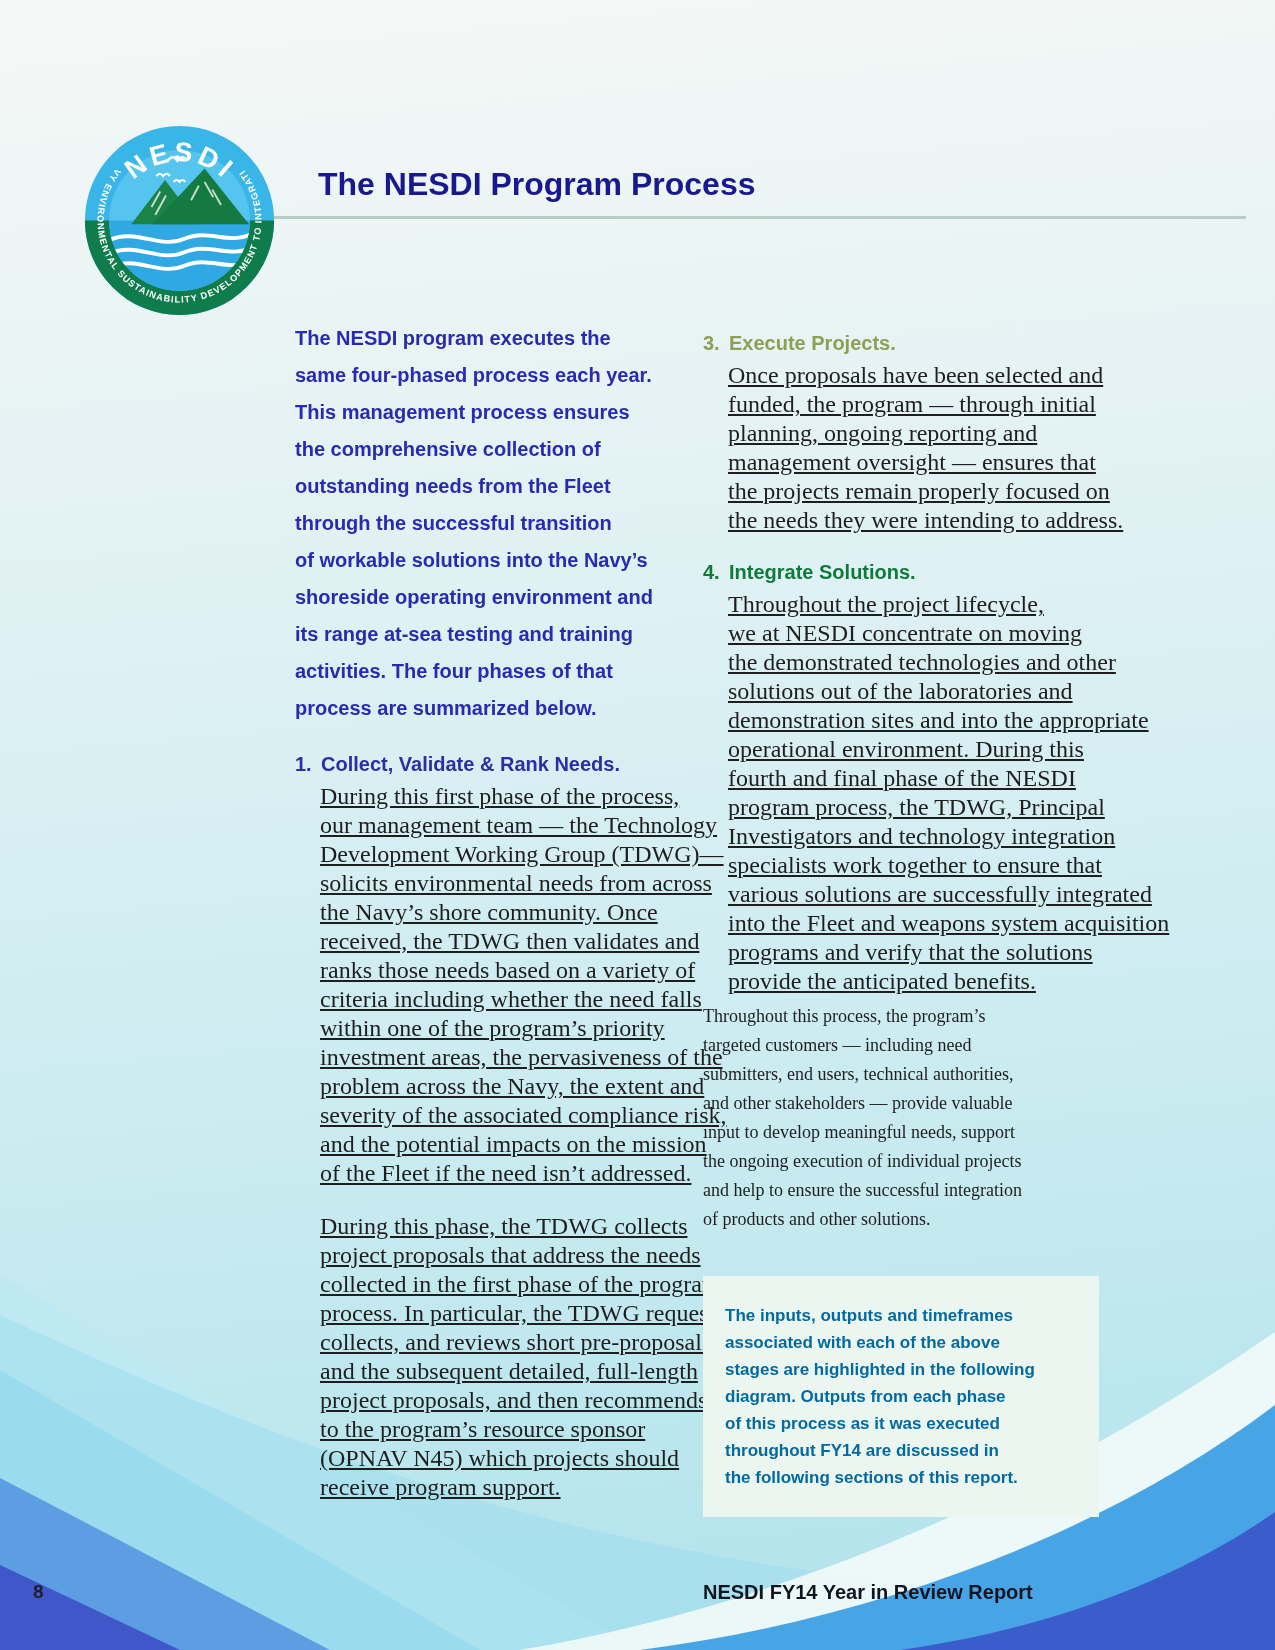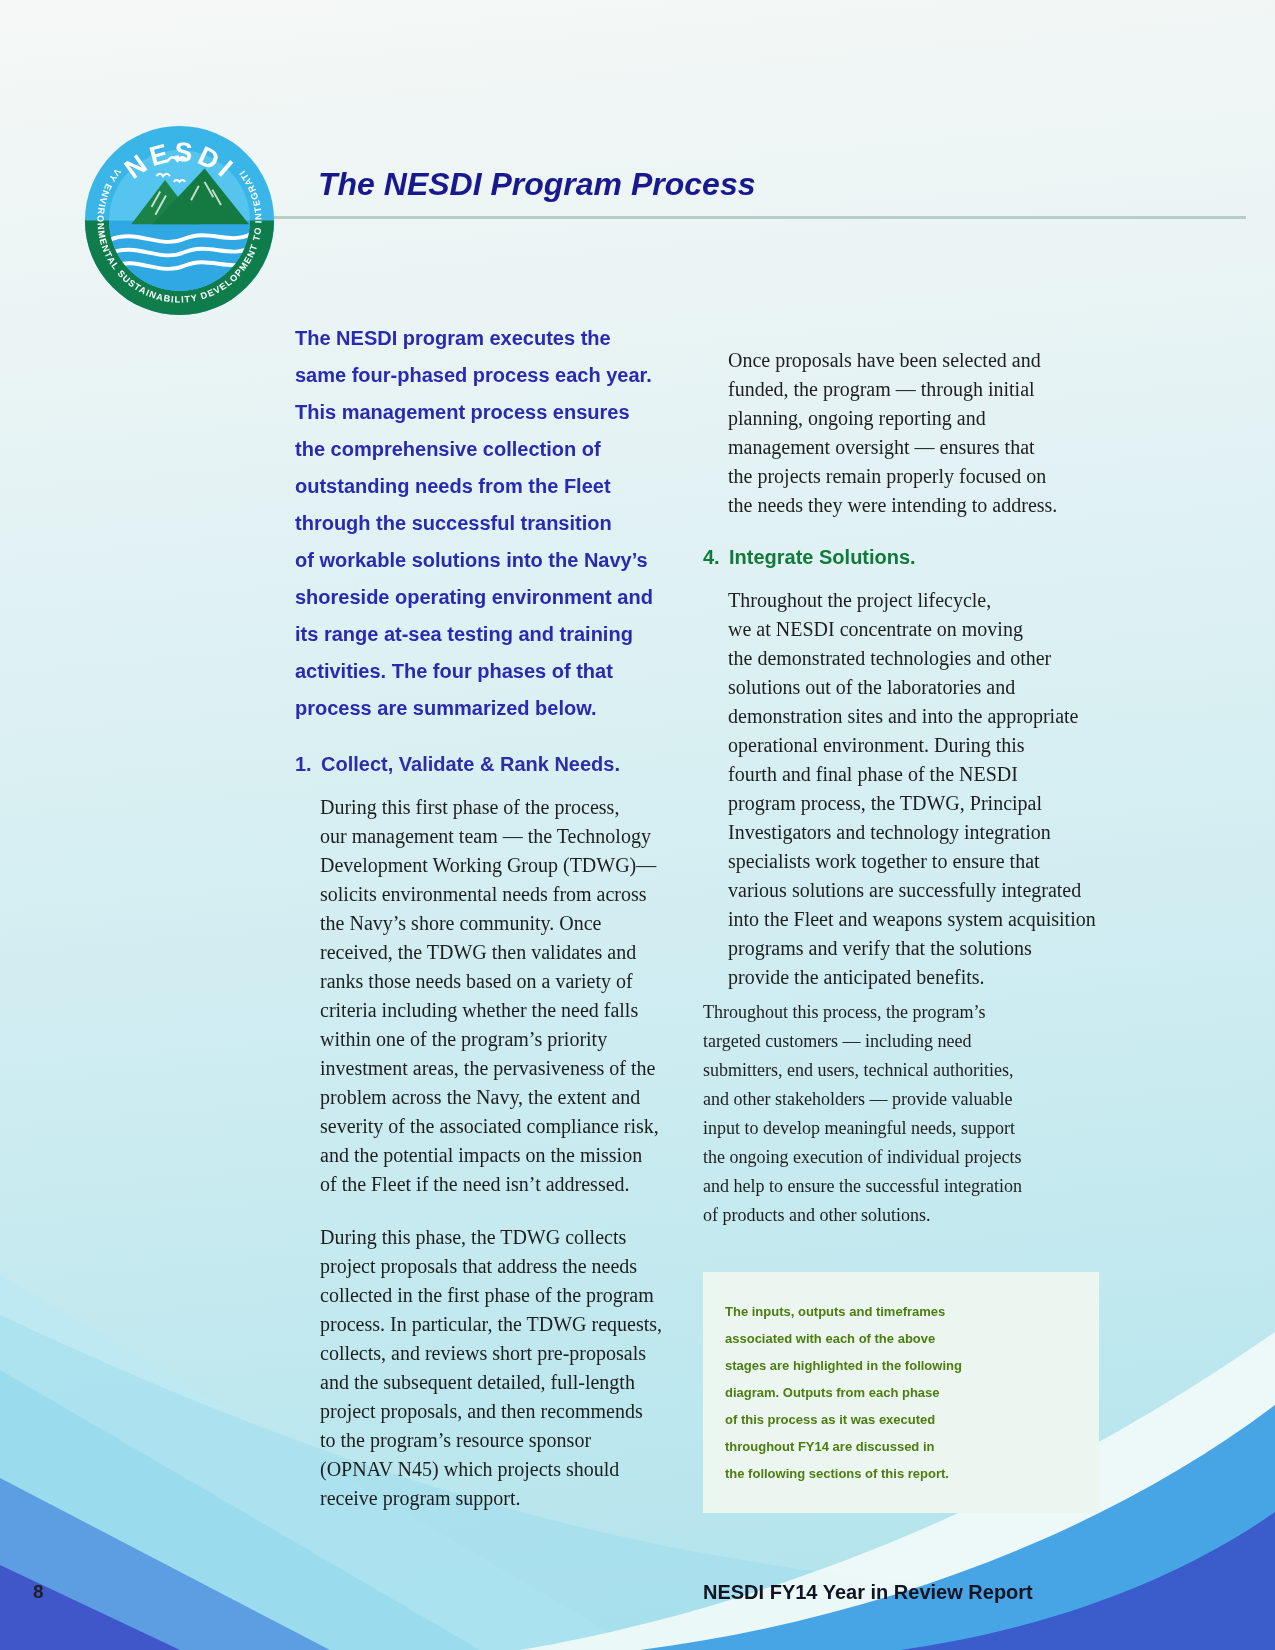--- a/index.html
+++ b/index.html
@@ -8,50 +8,50 @@
     width:1275px; height:1650px;
     overflow:hidden;
     background:linear-gradient(175deg,#f5f8f6 0%,#eaf4f4 20%,#dbf0f3 42%,#cdecf1 62%,#bfe8ee 80%,#b0e2ec 100%);
     font-family:"Liberation Sans", sans-serif;
   }
   .waves { position:absolute; left:0; bottom:0; width:1275px; height:430px; }
   .logo { position:absolute; left:83px; top:124px; width:193px; height:193px; }
   .rule { position:absolute; left:238px; top:216px; width:1008px; height:3px; background:#b7cec6; }
   .title {
     position:absolute; left:318px; top:166px;
-    font-size:32px; font-weight:bold; color:#18188f; letter-spacing:0px;font-style:italic;
+    font-size:32px; font-weight:bold; color:#18188f; letter-spacing:0px;
   }
   .col { position:absolute; }
   .col-left  { left:295px; top:320px; width:400px; }
   .col-right { left:703px; top:330px; width:400px; }
   .pre { white-space:pre; }
   .intro {
     font-size:20px; line-height:37px; font-weight:bold; color:#2a2ab0;
   }
   .section { margin-top:24px; }
   .sec-head { font-size:20px; font-weight:bold; line-height:26px; }
   .sec-head .num { display:inline-block; width:26px; }
   .sec-body {
-    margin-left:25px; margin-top:16px;
+    margin-left:25px; margin-top:5px;
     font-family:"Liberation Serif", serif;
-    font-size:20px; line-height:29px; color:#1e1e1e;
+    font-size:24px; line-height:29px; color:#1e1e1e;text-decoration:underline;
   }
   .c1 { color:#2d2da8; }
   .c2 { color:#3f9cd6; }
   .c3 { color:#8f9e55; }
   .c4 { color:#107a3a; }
   .closing {
     margin-top:6px;
     font-family:Liberation Serif, serif;
     font-size:18px; line-height:29px; color:#1e1e1e;
   }
   .callout {
     margin-top:42px; width:396px; box-sizing:border-box;
     background:#ecf6f1; padding:26px 22px;
-    font-size:13px; line-height:27px; font-weight:bold; color:#4d7c0f;
+    font-size:17px; line-height:27px; font-weight:bold; color:#0369a1;
   }
   .page-number {
     position:absolute; left:33px; top:1581px;
     font-size:19px; font-weight:bold; color:#20202a;
   }
   .footer-right {
     position:absolute; left:703px; top:1581px; width:430px;
     text-align:left; font-size:20px; font-weight:bold; color:#111522;
   }
 </style>
@@ -146,20 +146,21 @@
 and the subsequent detailed, full-length
 project proposals, and then recommends
 to the program’s resource sponsor
 (OPNAV N45) which projects should
 receive program support.</div>
     </div>
   </div>
 
   <div class="col col-right">
     <div class="section" style="margin-top:0">
+      <div class="sec-head c3"><span class="num">3.</span><span>Execute Projects.</span></div>
       <div class="sec-body pre">Once proposals have been selected and
 funded, the program — through initial
 planning, ongoing reporting and
 management oversight — ensures that
 the projects remain properly focused on
 the needs they were intending to address.</div>
     </div>
 
     <div class="section">
       <div class="sec-head c4"><span class="num">4.</span><span>Integrate Solutions.</span></div>

